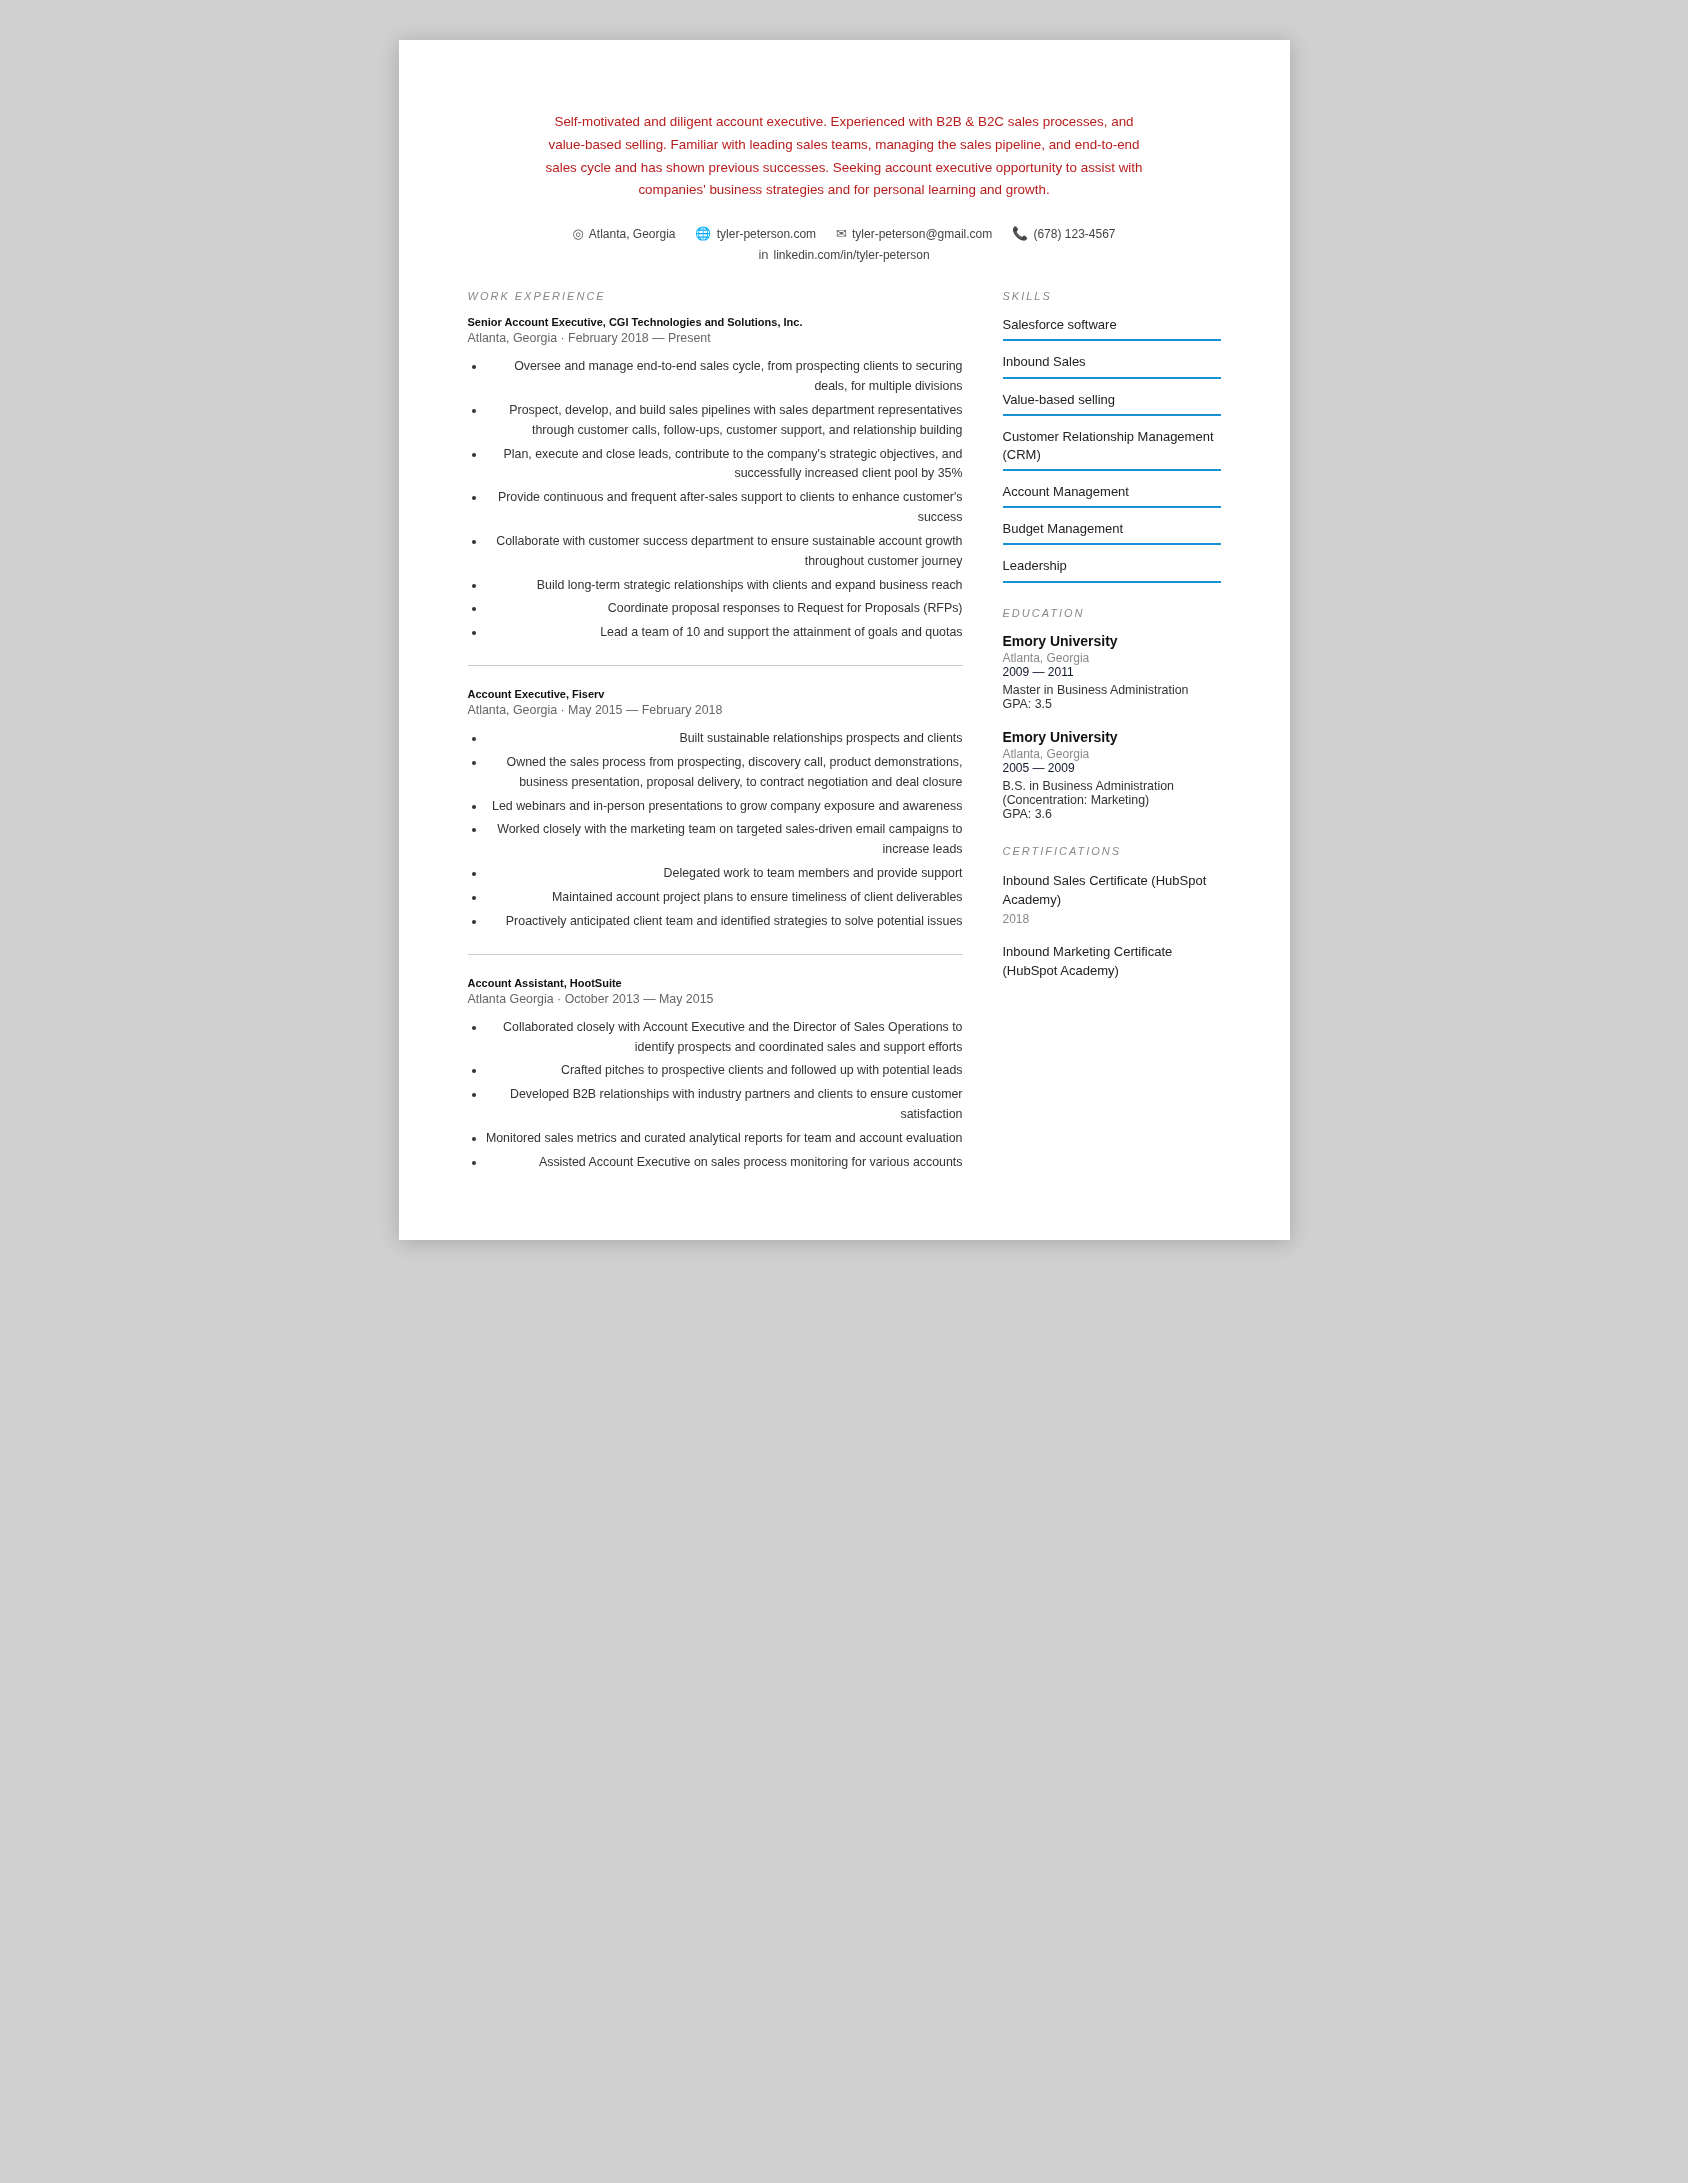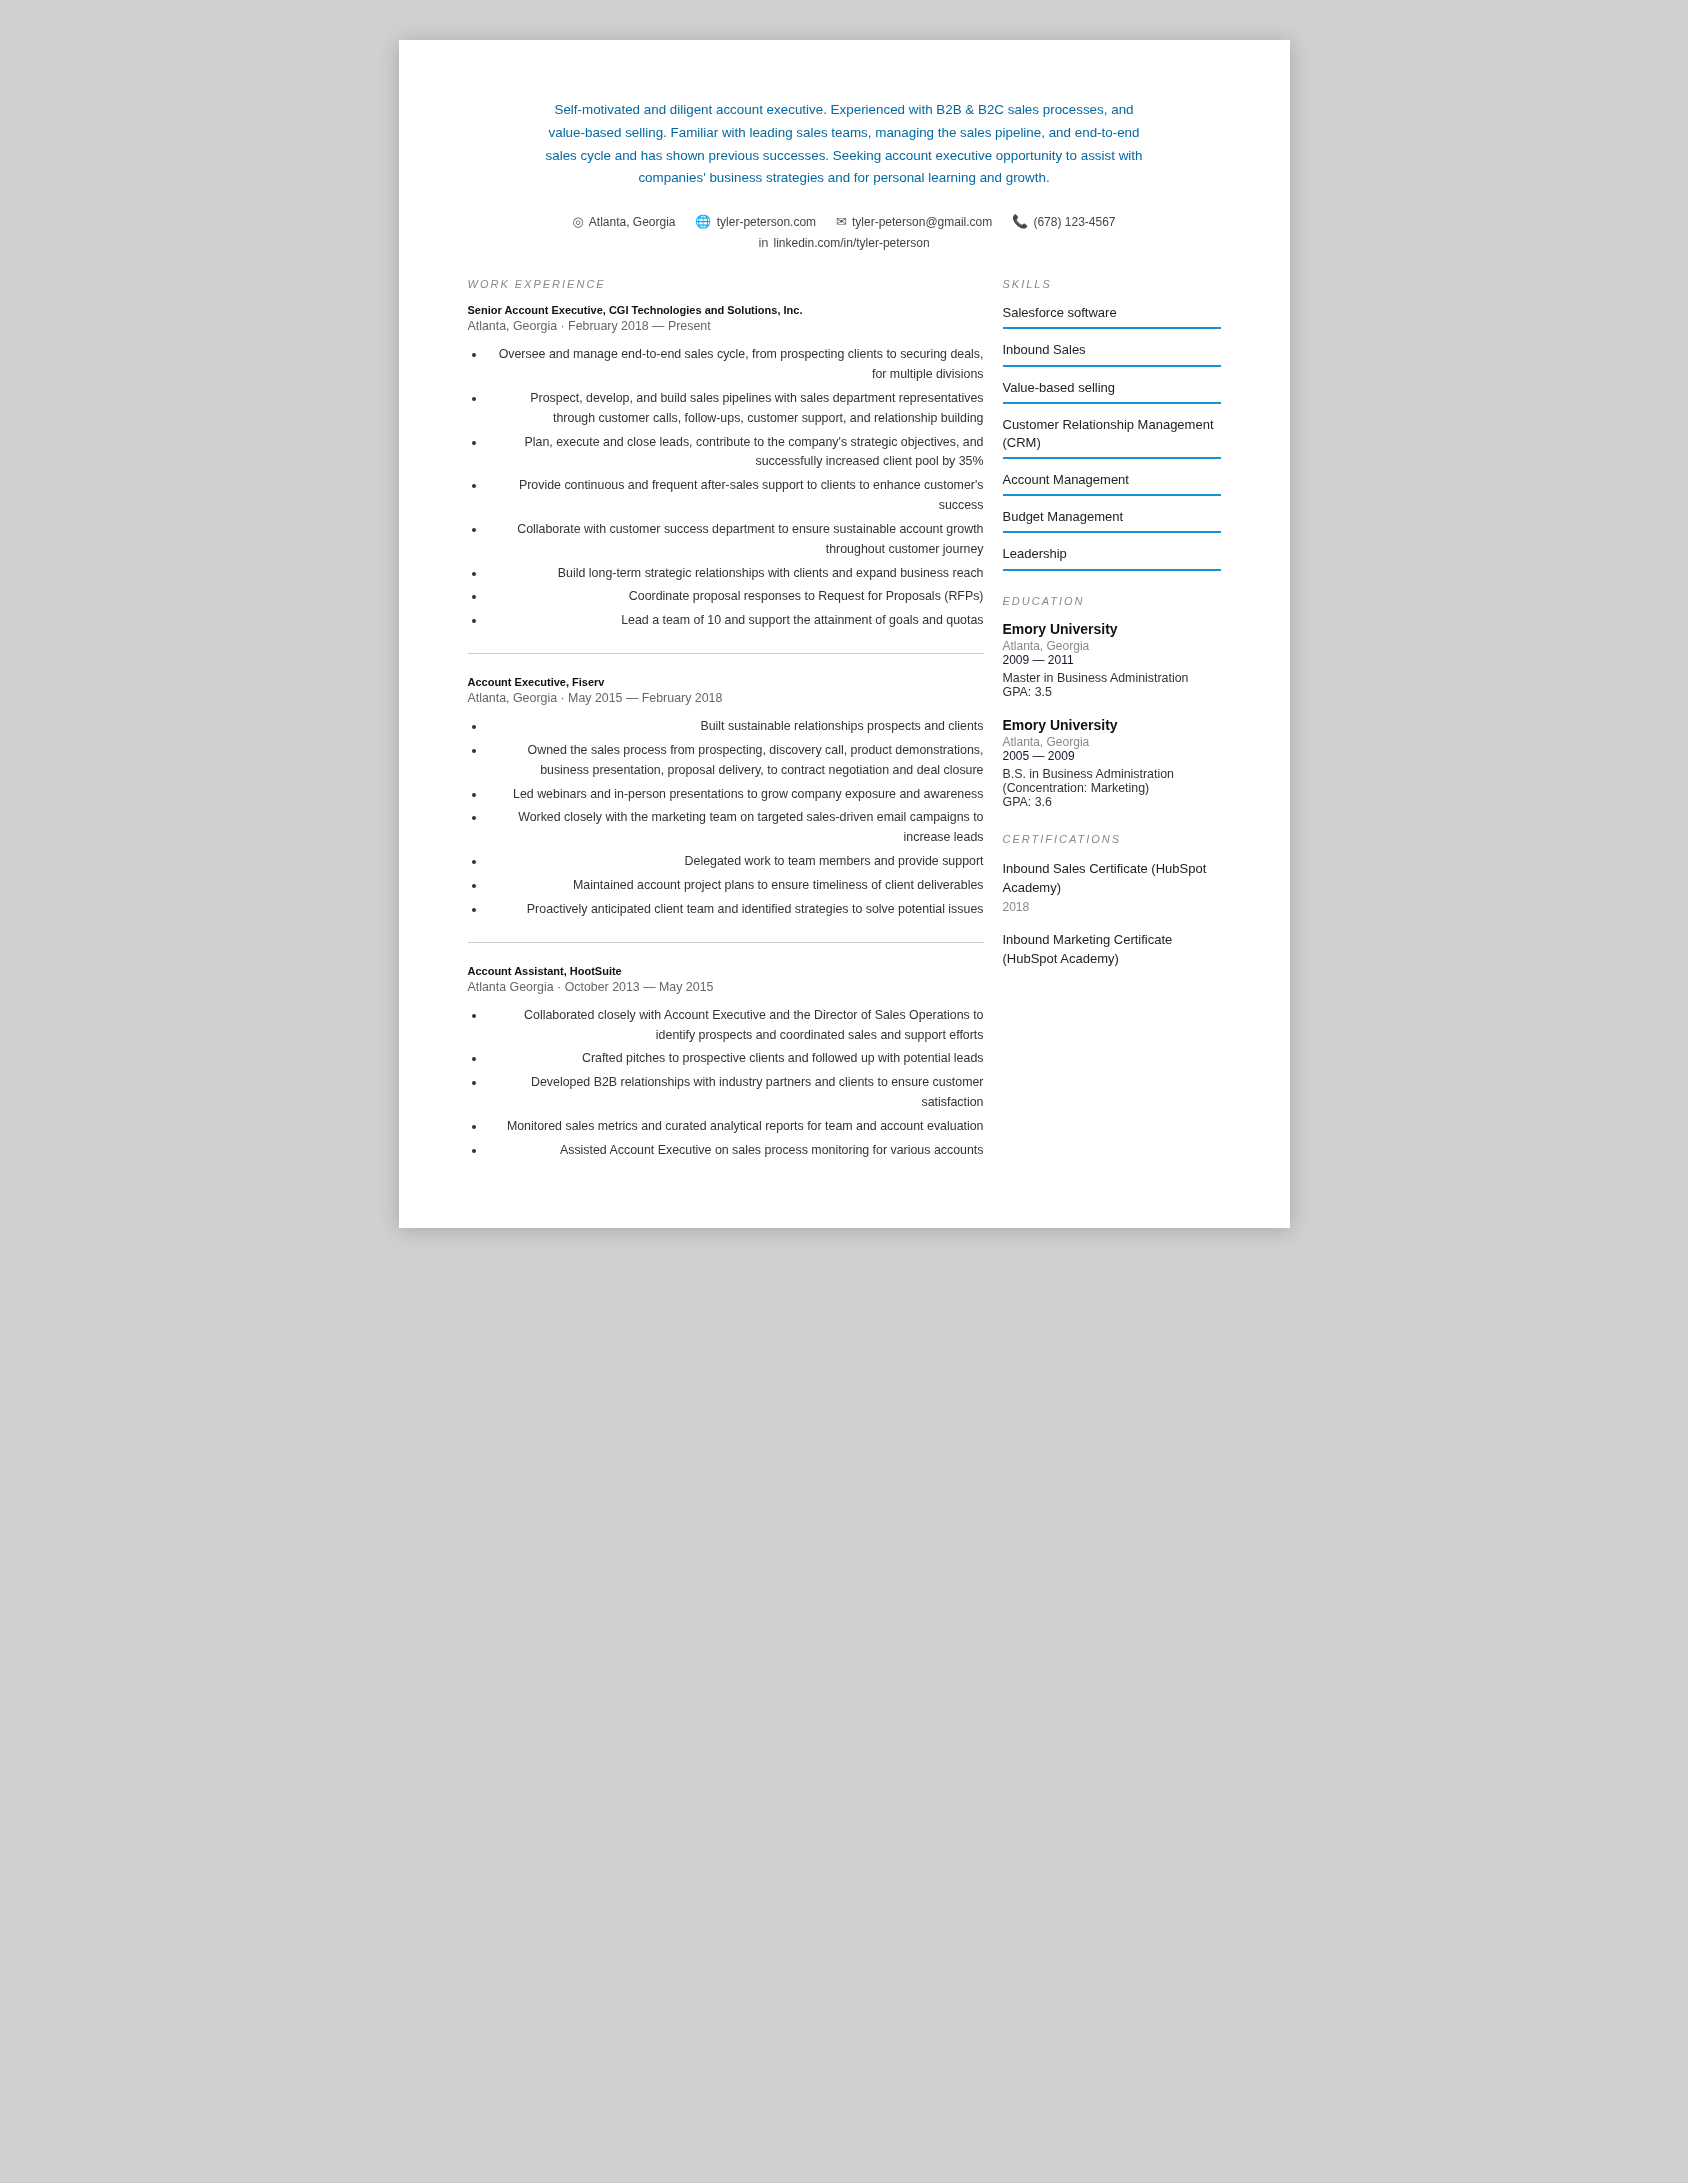--- a/index.html
+++ b/index.html
@@ -24,23 +24,23 @@
       font-weight: 300;
       letter-spacing: 18px;
       color: #1a1a1a;
       margin-bottom: 28px;
       text-transform: uppercase;
     }
     .summary {
       text-align: center;
       font-size: 13.4px;
       line-height: 1.7;
-      color: #0369a1;
+      color: #b91c1c;
       max-width: 614px;
-      margin: 0 auto 24px auto;
+      margin: 12px auto 24px auto;
       font-family: Arial, Helvetica, sans-serif;
     }
     .contact-row {
       display: flex;
       justify-content: center;
       align-items: center;
       flex-wrap: wrap;
       gap: 6px 20px;
       font-size: 12px;
       color: #444;
@@ -64,21 +64,21 @@
       color: #444;
       font-family: Arial, Helvetica, sans-serif;
     }
     .contact-row2 .contact-item {
       display: flex;
       align-items: center;
       gap: 5px;
     }
     .two-col {
       display: flex;
-      gap: 19px;
+      gap: 40px;
     }
     .main-col {
       flex: 1;
       min-width: 0;
     }
     .side-col {
       width: 218px;
       flex-shrink: 0;
     }
     .section-title {

